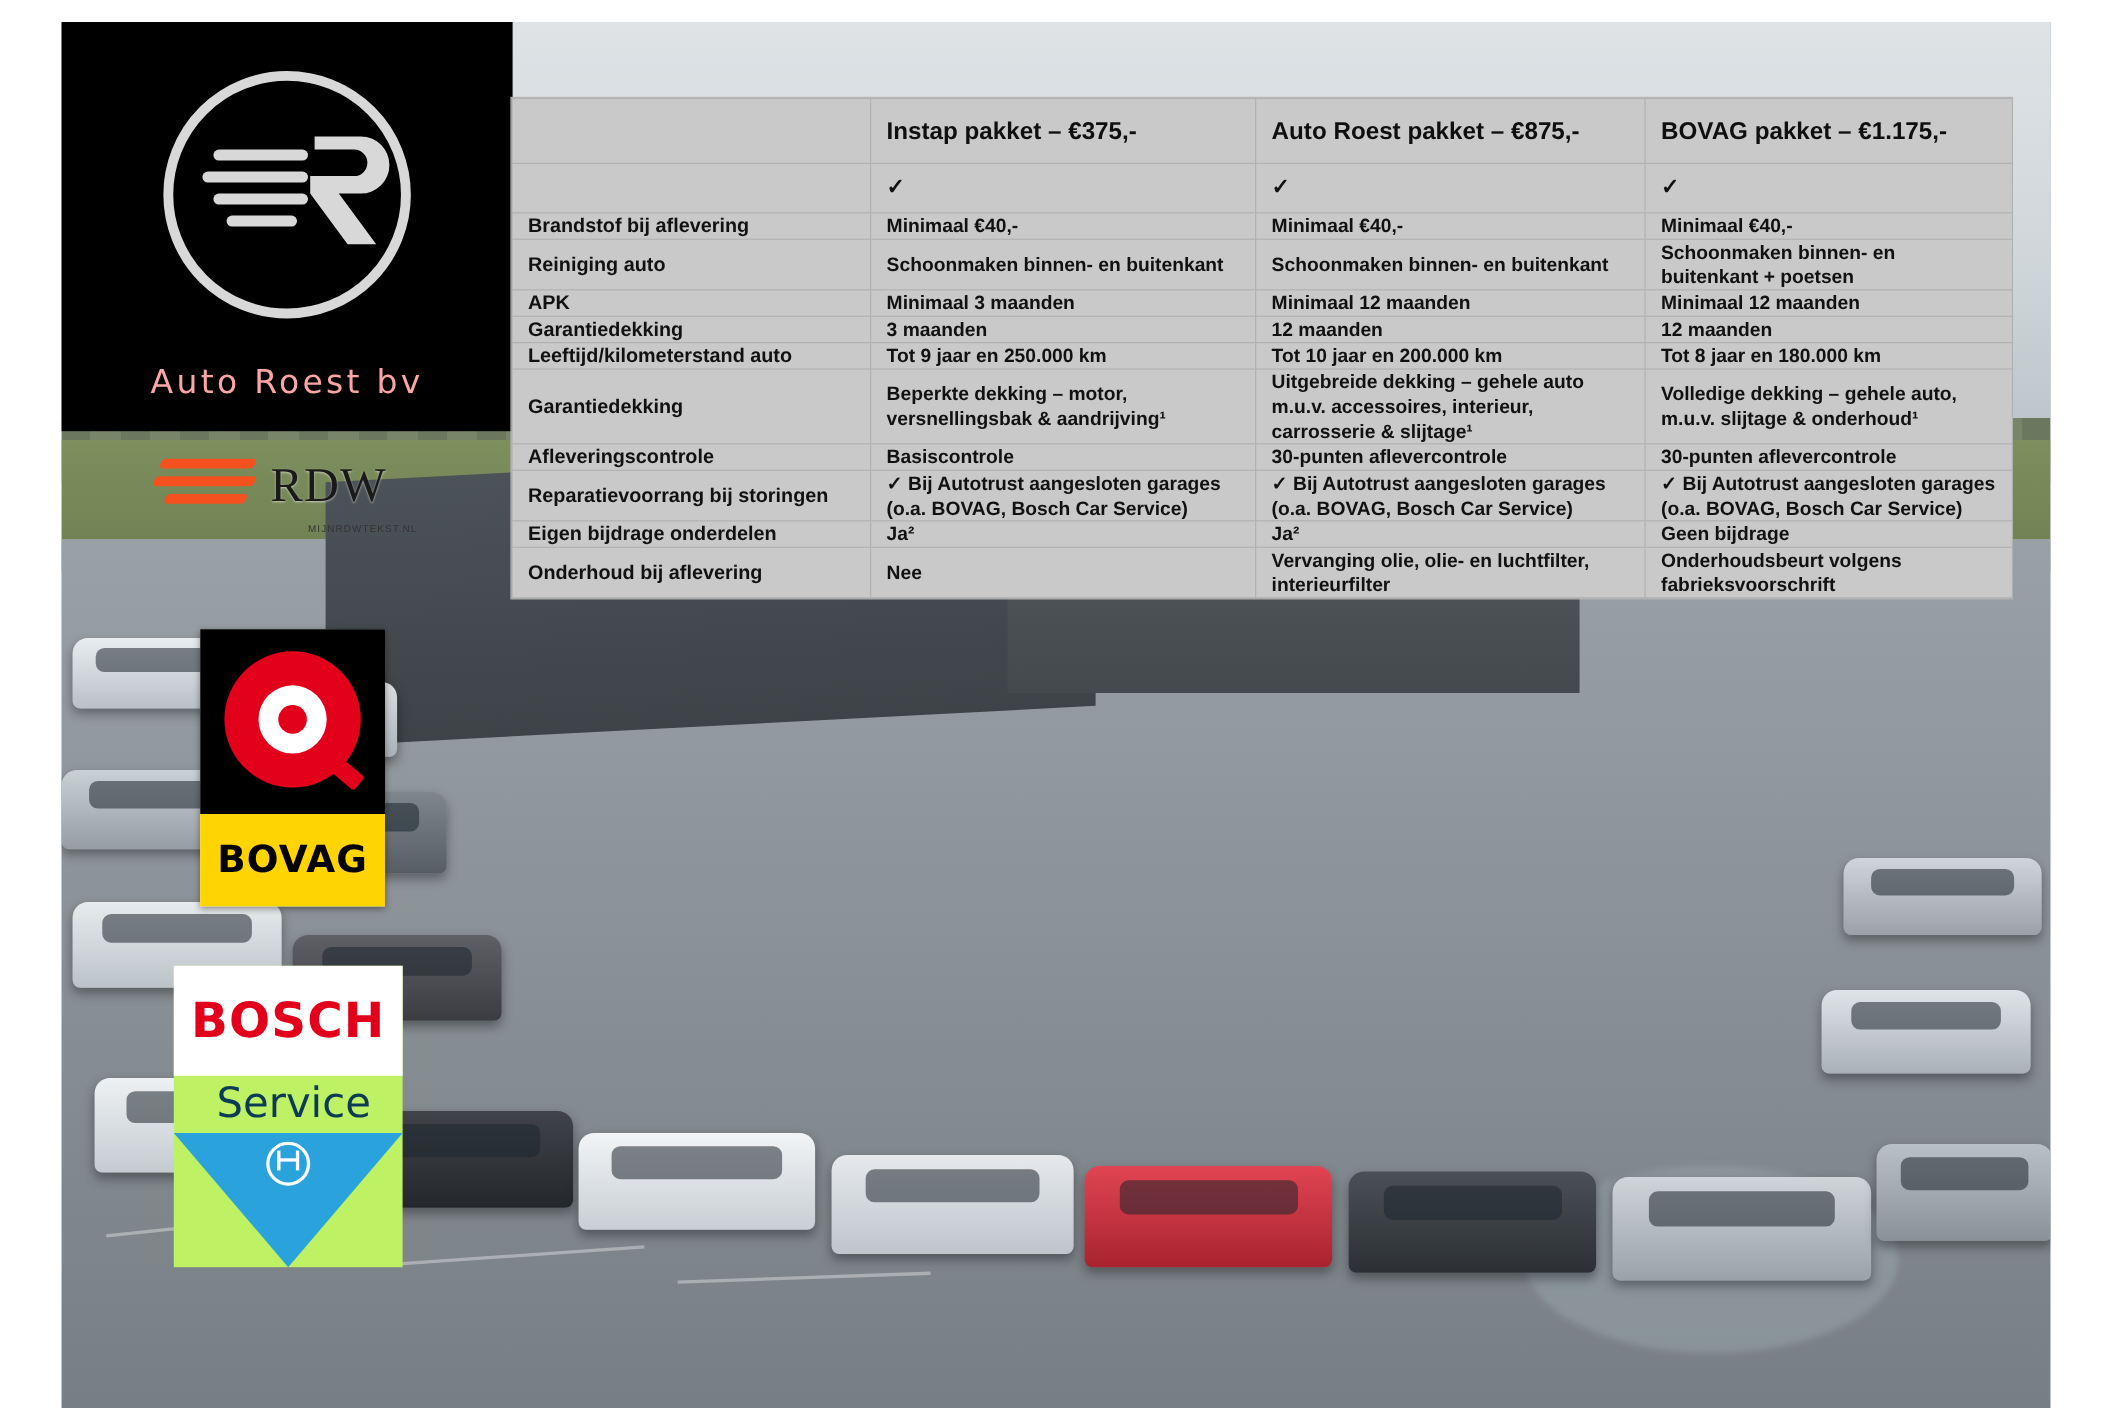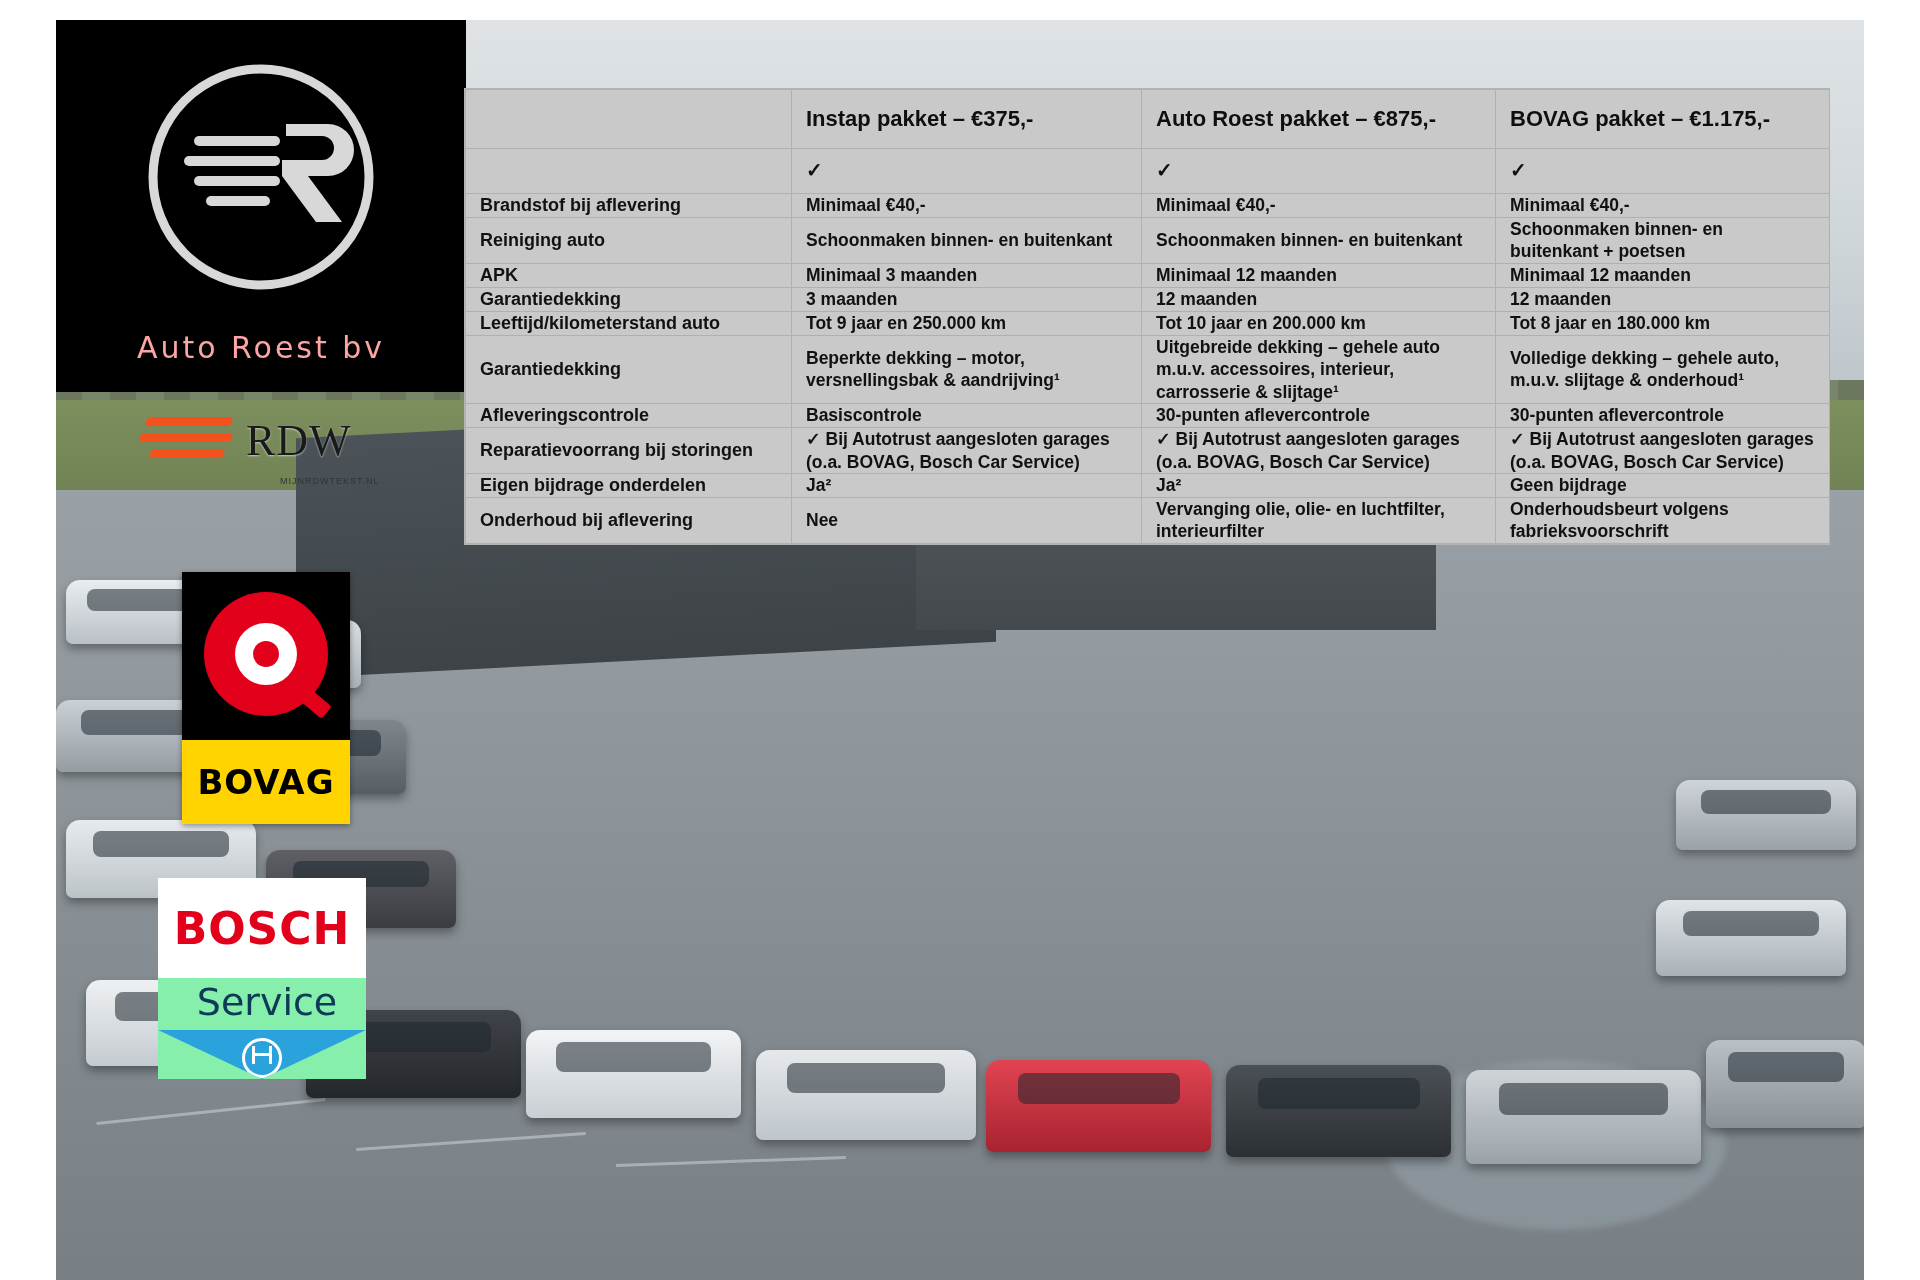--- a/index.html
+++ b/index.html
@@ -239,22 +239,22 @@
     color: #000;
     letter-spacing: 1px;
     font-family: "DejaVu Sans", sans-serif;
   }
 
   .bosch {
     position: absolute;
     left: 158px;
     top: 878px;
     width: 208px;
-    height: 201px;
-    background: #86efac;
+    height: 274px;
+    background: #bef264;
   }
   .bosch .band {
     position: absolute;
     left: 0; right: 0; top: 0;
     height: 100px;
     background: #ffffff;
     display: flex;
     align-items: center;
     justify-content: center;
   }

